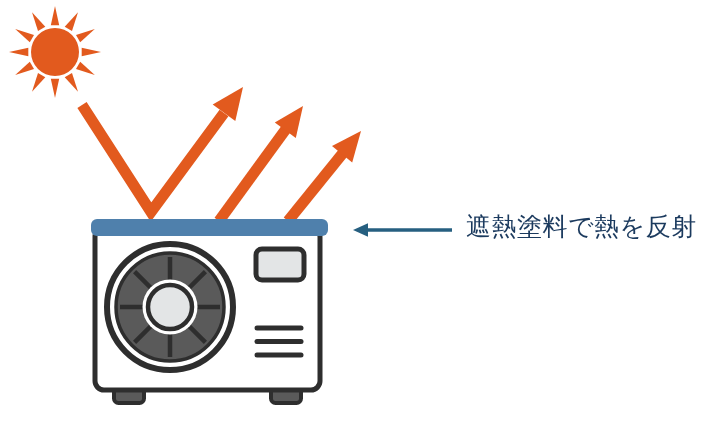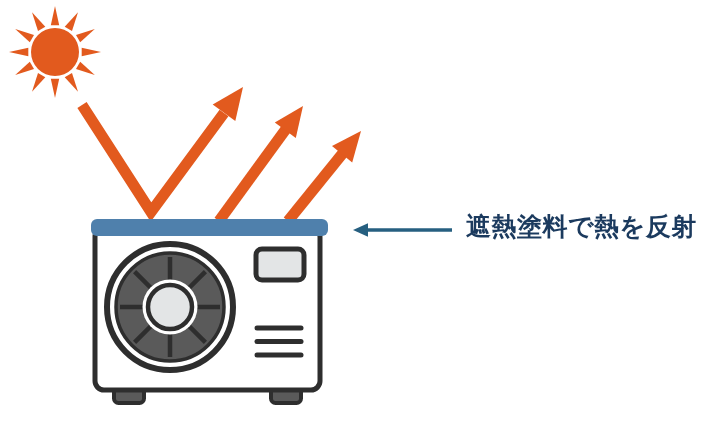--- a/index.html
+++ b/index.html
@@ -20,21 +20,21 @@
     left: 0;
     top: 0;
     display: block;
   }
   .annotation-label {
     position: absolute;
     left: 466px;
     top: 213px;
     font-size: 25px;
     line-height: 1.1;
-    font-weight: 700;
+    font-weight: 400;
     letter-spacing: 0.5px;
     color: var(--annotation_text, #1B3A5E);
     white-space: nowrap;
   }
 </style>
 </head>
 <body>
 
 <div class="stage">
   <svg width="722" height="425" viewBox="0 0 722 425">

